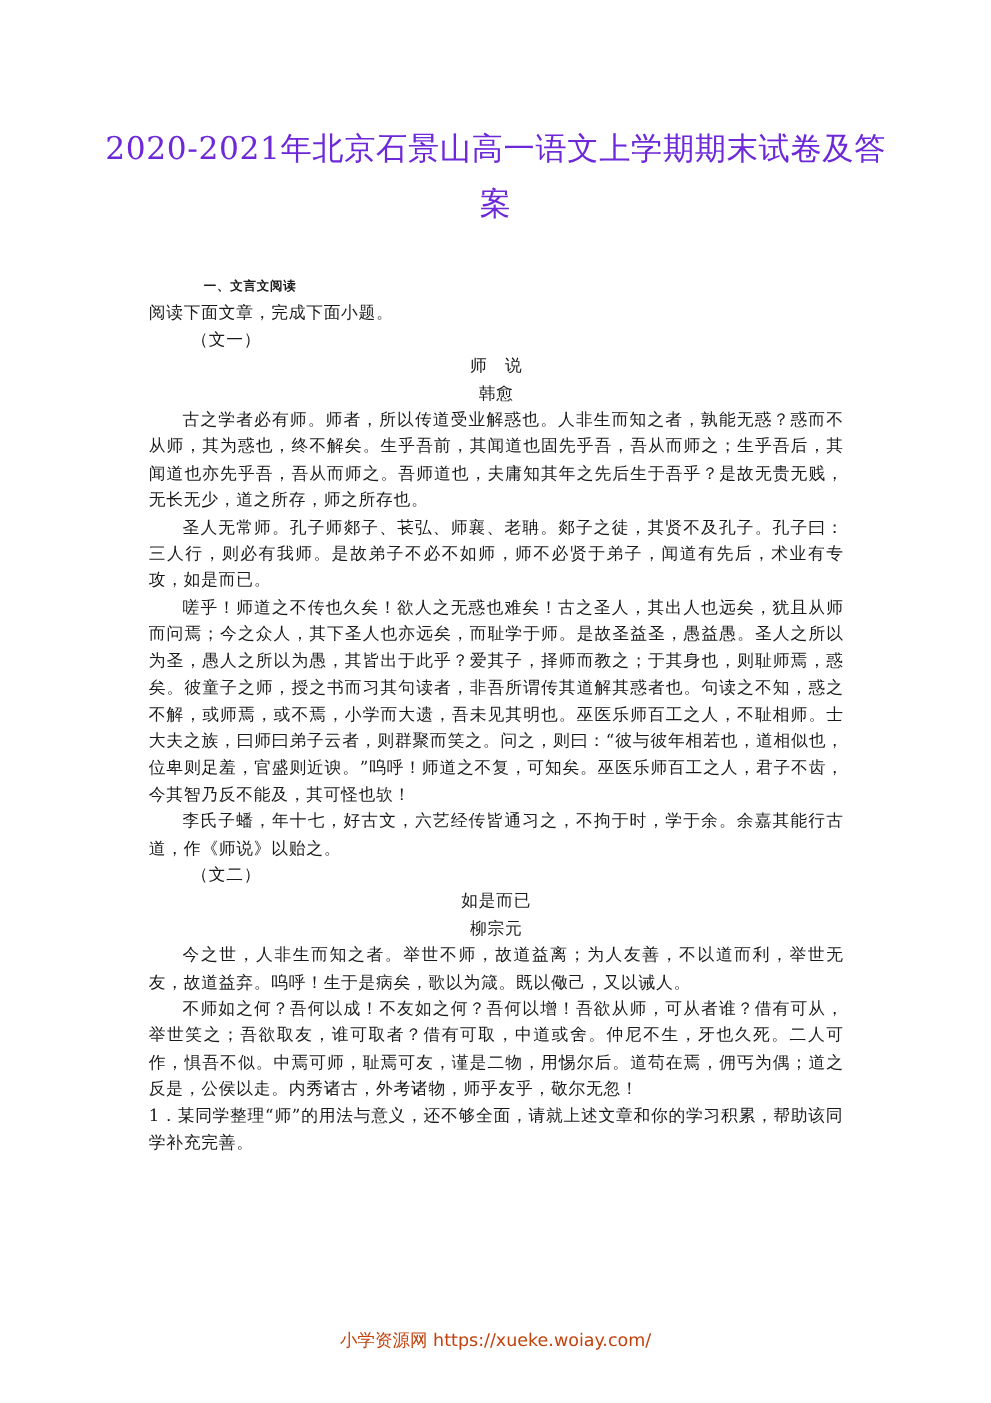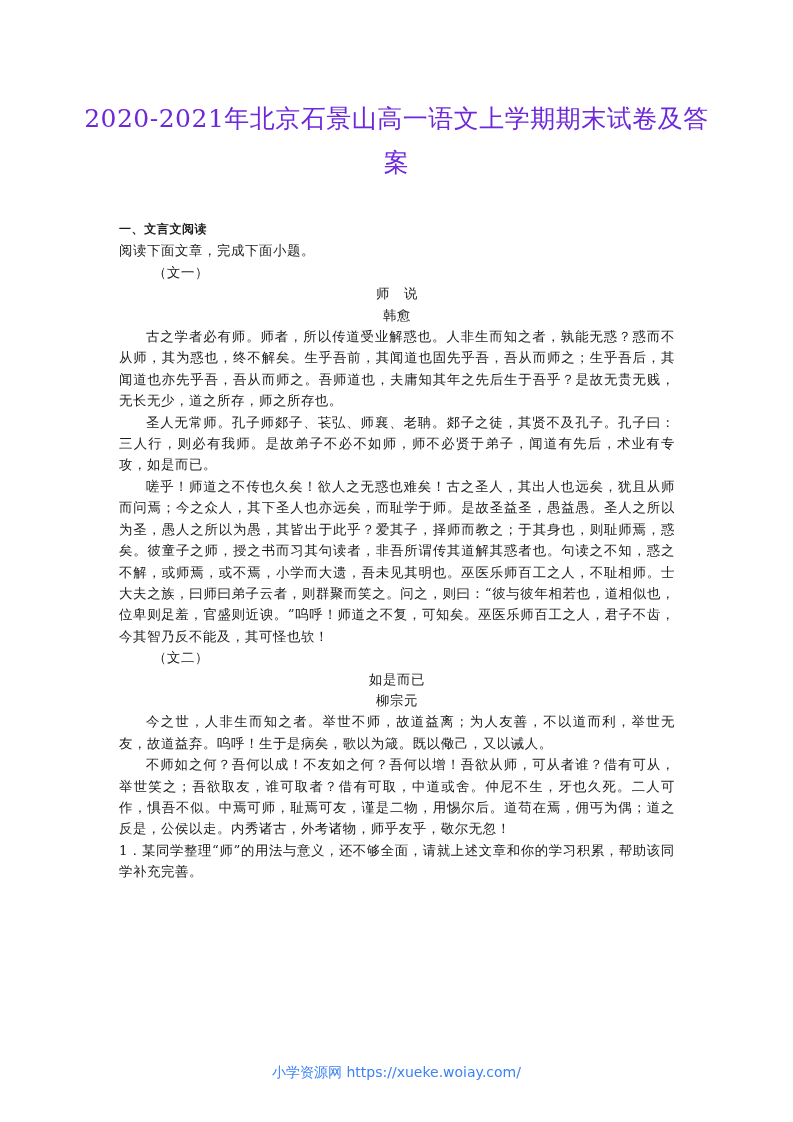--- a/index.html
+++ b/index.html
@@ -11,45 +11,46 @@
     .title {
       position: absolute; left: 0; width: 793px; text-align: center;
       font-size: 25px; letter-spacing: 0.5px; color: #6d28d9;
     }
     .title.l1 { top: 102px; }
     .title.l2 { top: 146px; }
     .content {
       position: absolute; left: 119px; top: 219px; width: 556px;
       font-size: 13.4px; line-height: 21.4px; letter-spacing: 0.6px;
     }
-    .section-head { font-weight: bold; font-family: "DejaVu Sans", sans-serif; font-size: 12px; }
+    .section-head { font-weight: bold; font-family: "DejaVu Sans", sans-serif; font-size: 10px; margin-left: 44px; }
     .indent-label { padding-left: 34px; }
     .center { text-align: center; width: 100%; }
     .para { text-indent: 27px; text-align: justify; text-align-last: left; }
     .footer {
       position: absolute; left: 0; top: 1064px; width: 793px; text-align: center;
-      font-family: "DejaVu Sans", sans-serif; font-size: 14px; color: #3b82f6;
+      font-family: "DejaVu Sans", sans-serif; font-size: 14px; color: #c2410c;
     }
   </style>
 </head>
 <body>
 
 <div class="title l1">2020-2021年北京石景山高一语文上学期期末试卷及答</div>
 <div class="title l2">案</div>
 
 <div class="content">
   <div class="section-head">一、文言文阅读</div>
   <div>阅读下面文章，完成下面小题。</div>
 
   <div class="indent-label">（文一）</div>
   <div class="center">师　说</div>
   <div class="center">韩愈</div>
   <div class="para">古之学者必有师。师者，所以传道受业解惑也。人非生而知之者，孰能无惑？惑而不从师，其为惑也，终不解矣。生乎吾前，其闻道也固先乎吾，吾从而师之；生乎吾后，其闻道也亦先乎吾，吾从而师之。吾师道也，夫庸知其年之先后生于吾乎？是故无贵无贱，无长无少，道之所存，师之所存也。</div>
   <div class="para">圣人无常师。孔子师郯子、苌弘、师襄、老聃。郯子之徒，其贤不及孔子。孔子曰：三人行，则必有我师。是故弟子不必不如师，师不必贤于弟子，闻道有先后，术业有专攻，如是而已。</div>
   <div class="para">嗟乎！师道之不传也久矣！欲人之无惑也难矣！古之圣人，其出人也远矣，犹且从师而问焉；今之众人，其下圣人也亦远矣，而耻学于师。是故圣益圣，愚益愚。圣人之所以为圣，愚人之所以为愚，其皆出于此乎？爱其子，择师而教之；于其身也，则耻师焉，惑矣。彼童子之师，授之书而习其句读者，非吾所谓传其道解其惑者也。句读之不知，惑之不解，或师焉，或不焉，小学而大遗，吾未见其明也。巫医乐师百工之人，不耻相师。士大夫之族，曰师曰弟子云者，则群聚而笑之。问之，则曰：“彼与彼年相若也，道相似也，位卑则足羞，官盛则近谀。”呜呼！师道之不复，可知矣。巫医乐师百工之人，君子不齿，今其智乃反不能及，其可怪也欤！</div>
+  <div class="para">李氏子蟠，年十七，好古文，六艺经传皆通习之，不拘于时，学于余。余嘉其能行古道，作《师说》以贻之。</div>
 
   <div class="indent-label">（文二）</div>
   <div class="center">如是而已</div>
   <div class="center">柳宗元</div>
   <div class="para">今之世，人非生而知之者。举世不师，故道益离；为人友善，不以道而利，举世无友，故道益弃。呜呼！生于是病矣，歌以为箴。既以儆己，又以诫人。</div>
   <div class="para">不师如之何？吾何以成！不友如之何？吾何以增！吾欲从师，可从者谁？借有可从，举世笑之；吾欲取友，谁可取者？借有可取，中道或舍。仲尼不生，牙也久死。二人可作，惧吾不似。中焉可师，耻焉可友，谨是二物，用惕尔后。道苟在焉，佣丐为偶；道之反是，公侯以走。内秀诸古，外考诸物，师乎友乎，敬尔无忽！</div>
 
   <div>1．某同学整理“师”的用法与意义，还不够全面，请就上述文章和你的学习积累，帮助该同学补充完善。</div>
 </div>
 

